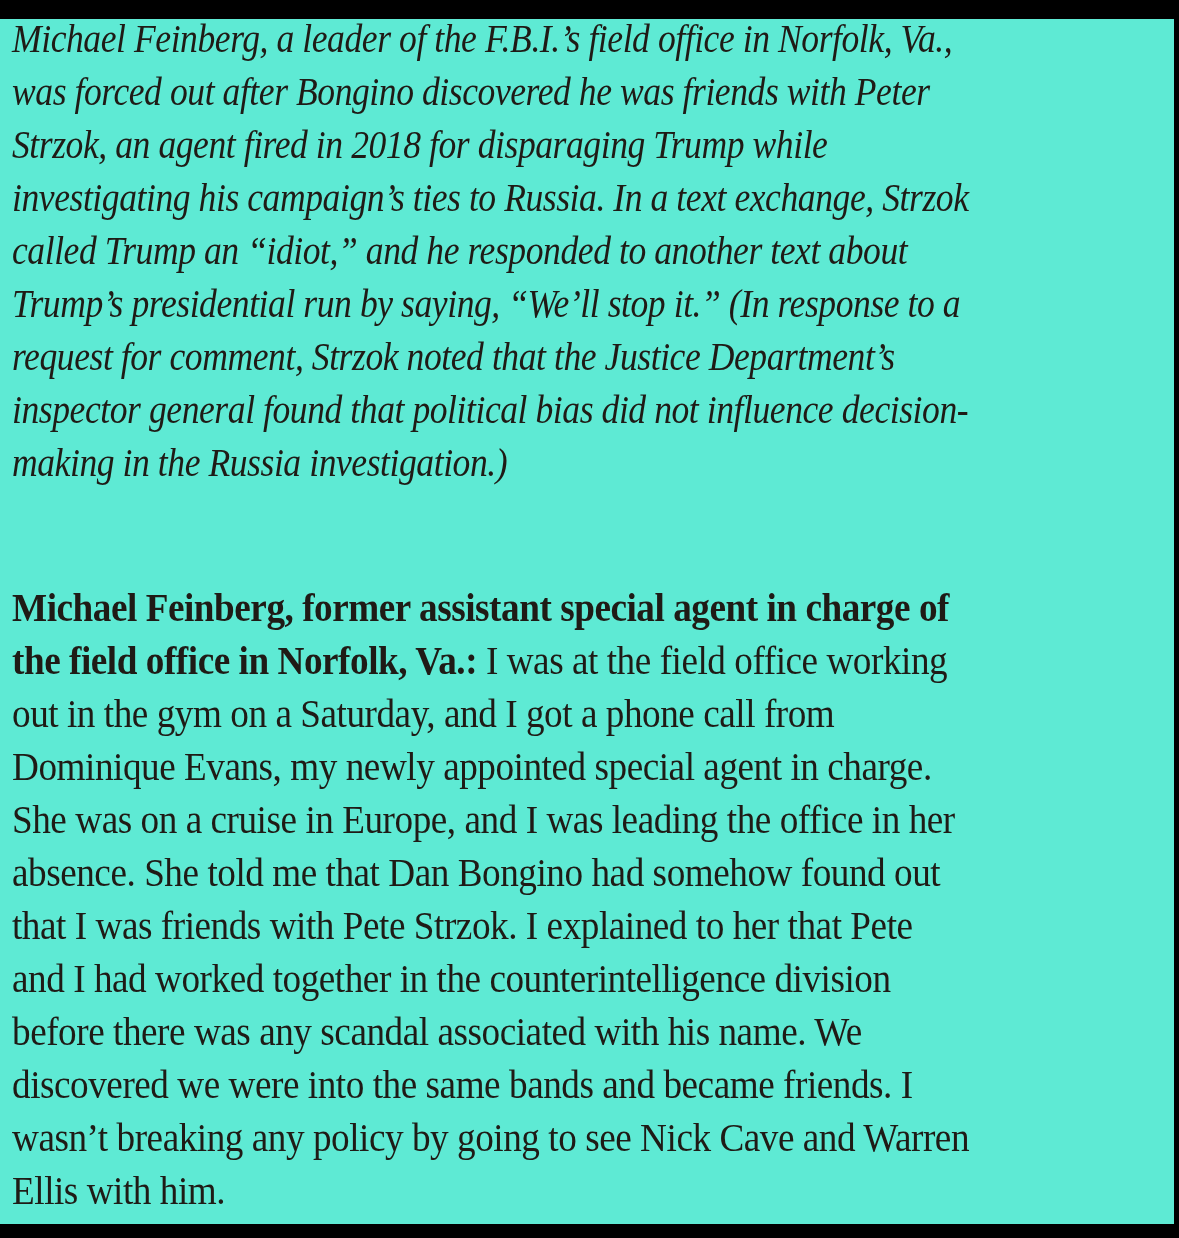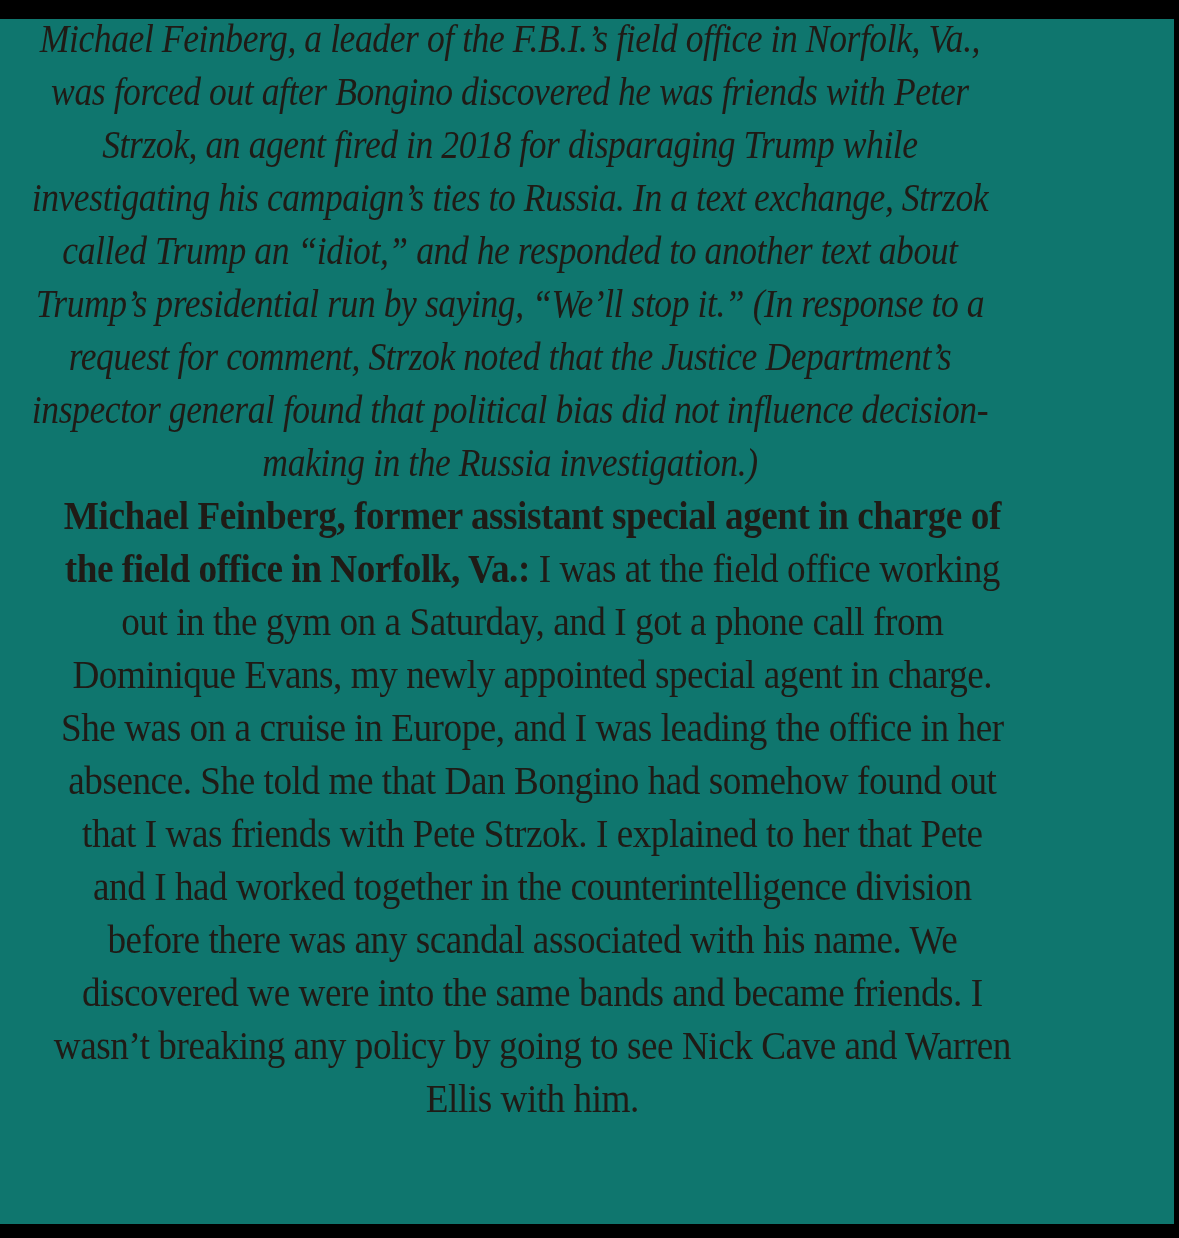--- a/index.html
+++ b/index.html
@@ -4,24 +4,23 @@
 <style>
   html, body {
     margin: 0;
     padding: 0;
     background: #000;
   }
   .page {
     position: relative;
     width: 1179px;
     height: 1238px;
-    background: #0f766e;
+    background: #5eead4;
     overflow: hidden;
     font-family: "Liberation Serif", serif;
-    text-align: center;
   }
   .letterbox-top {
     position: absolute;
     top: 0; left: 0; right: 0;
     height: 19px;
     background: #000;
     z-index: 5;
   }
   .letterbox-bottom {
     position: absolute;
@@ -57,20 +56,21 @@
     transform: scaleX(0.93);
     transform-origin: 0 50%;
   }
   .editorial-note {
     font-style: italic;
   }
   .editorial-note .line {
     transform: scaleX(0.89);
   }
   .interview-answer {
+    margin-top: 92px;
   }
   .speaker {
     font-weight: bold;
     font-style: normal;
   }
 </style>
 </head>
 <body>
 
 <div class="page">

